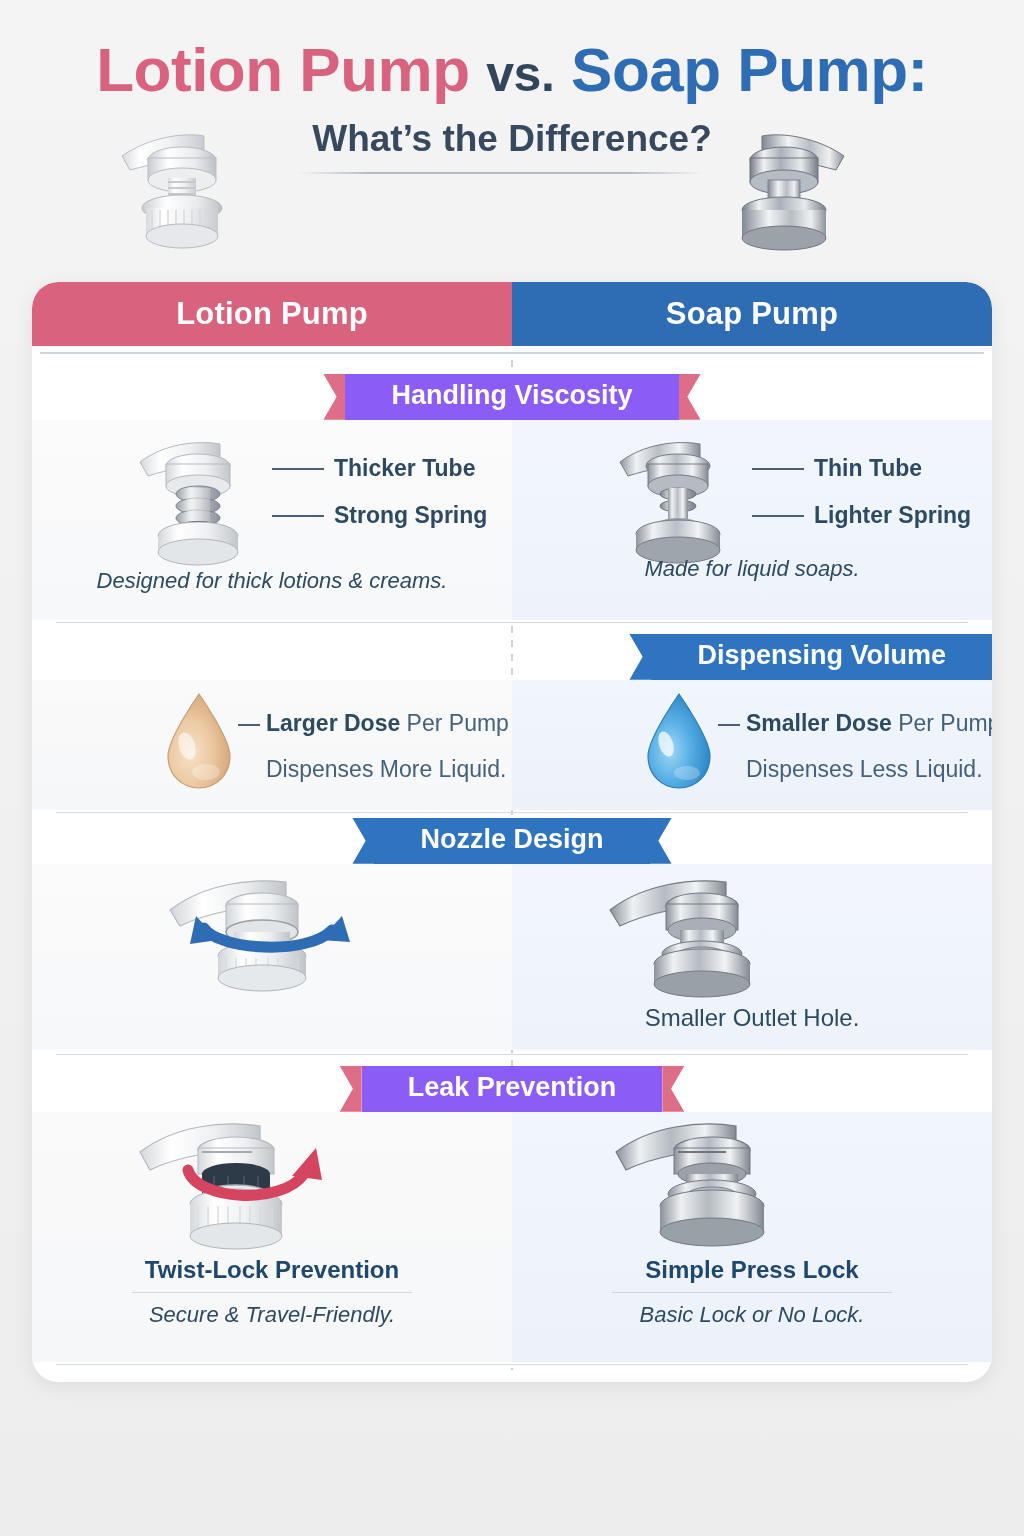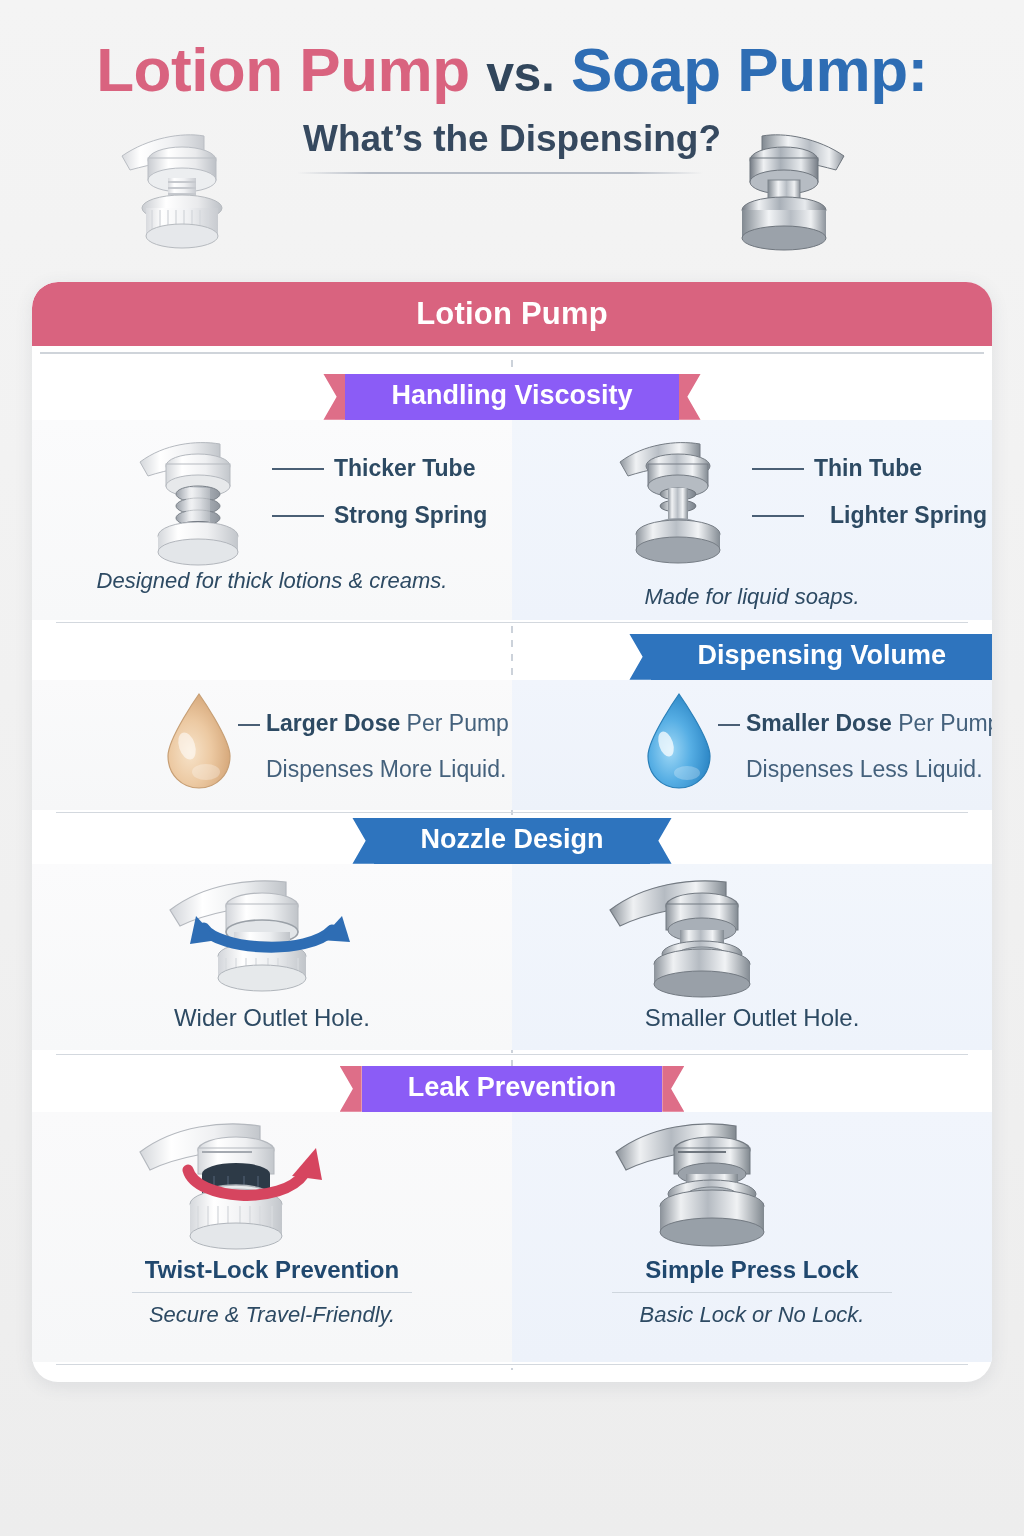--- a/index.html
+++ b/index.html
@@ -149,21 +149,21 @@
 <div class="page">
 
   <div class="header">
 
     <div class="title">
       <span class="t-pink">Lotion Pump</span>
       <span class="t-vs">vs.</span>
       <span class="t-blue">Soap Pump:</span>
     </div>
 
-    <div class="subtitle">What’s the Dispensing?</div>
+    <div class="subtitle">What’s the Difference?</div>
     <div class="sub-rule"></div>
 
     <div class="hero left">
       <svg width="150" height="150" viewBox="0 0 150 150">
         <defs>
           <linearGradient id="wh1" x1="0" y1="0" x2="1" y2="0">
             <stop offset="0%" stop-color="#d8dade"></stop>
               <stop offset="22%" stop-color="#ffffff"></stop>
             <stop offset="58%" stop-color="#f0f1f3"></stop>
               <stop offset="100%" stop-color="#c8cbd0"></stop>
@@ -230,20 +230,21 @@
           <ellipse cx="74" cy="126" rx="42" ry="12" fill="#9ba2aa" stroke="#6f767e" stroke-width="1"></ellipse>
         </g>
       </svg>
     </div>
   </div>
 
   <div class="card">
 
     <div class="colheads">
       <div class="colhead pink">Lotion Pump</div>
+      <div class="colhead blue">Soap Pump</div>
     </div>
     <div class="head-underline"></div>
     <div class="vdiv"></div>
 
     <div class="ribbon-wrap" style="top:92px;">
       <span class="ribbon pink">Handling Viscosity</span>
     </div>
 
     <div class="row" style="top:138px;height:200px;">
       <div class="cell l">
@@ -317,22 +318,22 @@
             <rect x="64" y="60" width="20" height="38" fill="url(#p2a)"></rect>
             <ellipse cx="74" cy="98" rx="22" ry="8" fill="#9ba2aa"></ellipse>
             <ellipse cx="74" cy="106" rx="42" ry="14" fill="url(#p2a)" stroke="#767d85" stroke-width="1"></ellipse>
             <rect x="32" y="106" width="84" height="16" fill="url(#p2a)"></rect>
             <ellipse cx="74" cy="122" rx="42" ry="13" fill="#9ea5ad" stroke="#767d85" stroke-width="1"></ellipse>
           </svg>
         </div>
         <div class="leader" style="left:240px;top:48px;width:52px;"></div>
         <div class="callout" style="left:302px;top:35px;">Thin Tube</div>
         <div class="leader" style="left:240px;top:95px;width:52px;"></div>
-        <div class="callout" style="left:318px;top:82px;">Lighter Spring</div>
-        <div class="caption" style="left:0;top:164px;font-style:italic;">Made for liquid soaps.</div>
+        <div class="callout" style="left:302px;top:82px;">Lighter Spring</div>
+        <div class="caption" style="left:0;top:136px;font-style:italic;">Made for liquid soaps.</div>
       </div>
     </div>
     <div class="hrule" style="top:340px;"></div>
 
     <div class="ribbon-wrap" style="top:352px;text-align:right;">
       <span class="ribbon blue">Dispensing Volume</span>
     </div>
 
     <div class="row" style="top:398px;height:130px;">
       <div class="cell plain-l">
@@ -412,21 +413,20 @@
             </g>
             <ellipse cx="102" cy="102" rx="44" ry="13" fill="#e6e9eb" stroke="#b0b5bb" stroke-width="1"></ellipse>
 
             <g>
               <path d="M44 52 C58 74 148 80 172 54" fill="none" stroke="#2e6db4" stroke-width="11" stroke-linecap="round"></path>
               <path d="M36 40 L58 64 L30 68 Z" fill="#2e6db4"></path>
               <path d="M182 40 L160 64 L190 66 Z" fill="#2e6db4"></path>
             </g>
           </svg>
         </div>
-        <div class="center-label" style="left:0;top:140px;">Wider Outlet Hole.</div>
       </div>
 
       <div class="cell r">
         <div style="position:absolute;left:88px;top:12px;">
           <svg width="230" height="130" viewBox="0 0 230 130">
             <defs>
               <linearGradient id="n2" x1="0" y1="0" x2="1" y2="0">
                 <stop offset="0%" stop-color="#8b929a"></stop>
                   <stop offset="20%" stop-color="#eff1f3"></stop>
                 <stop offset="47%" stop-color="#b5bbc2"></stop>

